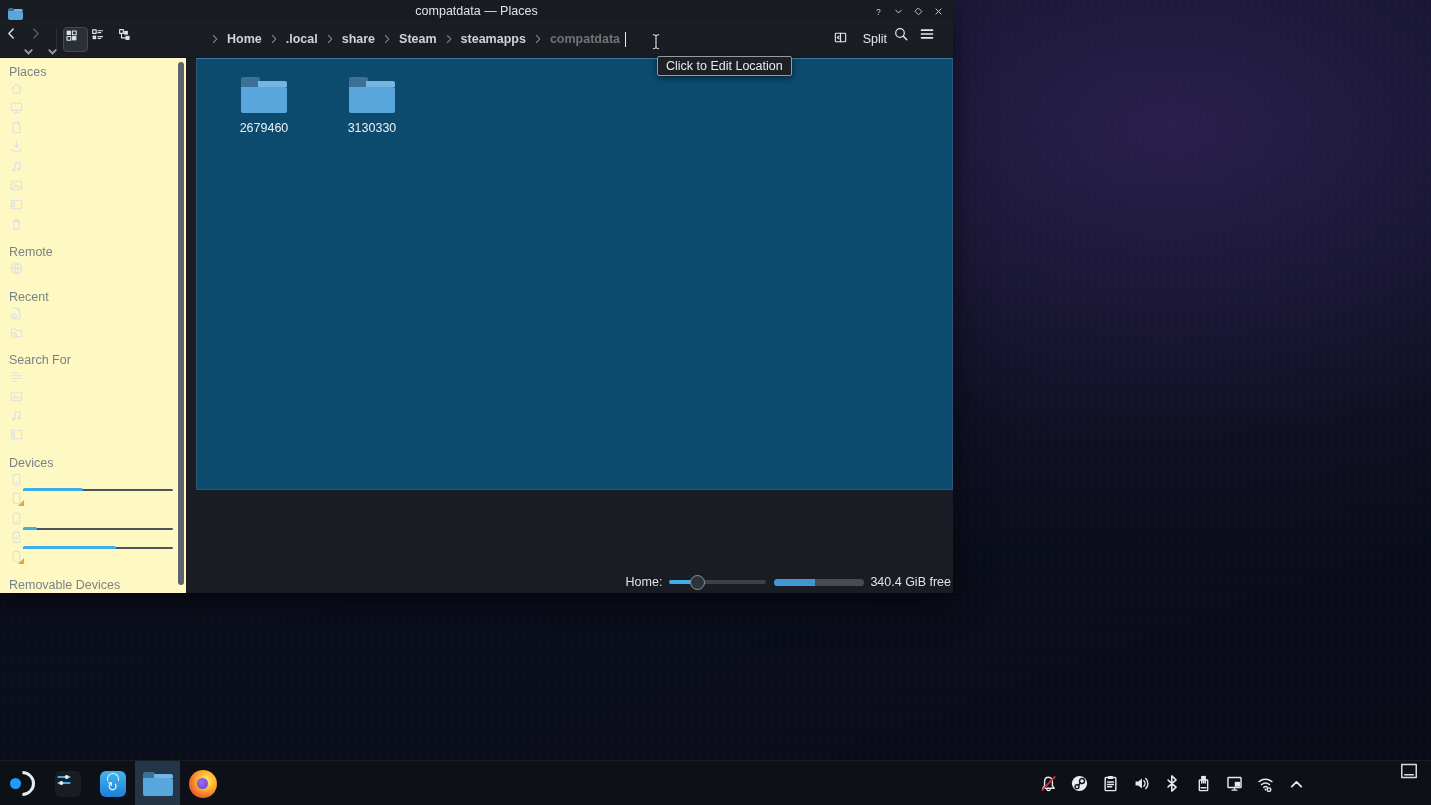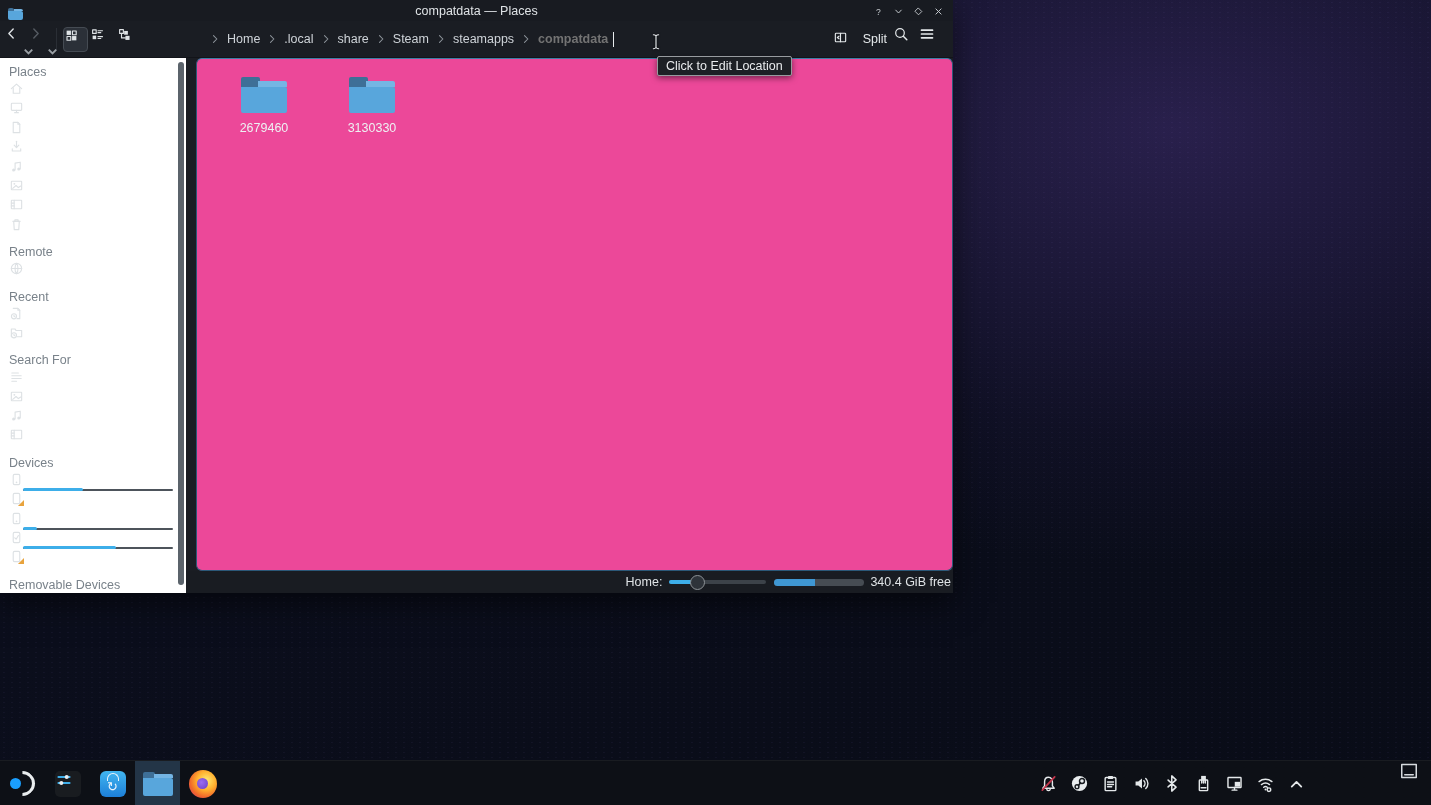--- a/index.html
+++ b/index.html
@@ -34,47 +34,47 @@
   .tbtn { position:relative; width:24px; height:26px; display:flex; align-items:center; justify-content:center; color:#dfe3e6; }
   .tbtn svg { width:15px; height:15px; }
   .tbtn .mini-caret { position:absolute; right:0; bottom:1px; width:7px; height:7px; color:#9aa0a5; }
   .tbtn.disabled { color:#565c63; }
   .tsep { width:1px; height:22px; background:#2a2e35; margin:0 6px 0 4px; }
   .viewbtn { width:25px; height:25px; border-radius:4px; display:flex; align-items:center; justify-content:center; color:#dfe3e6; margin-right:2px; }
   .viewbtn svg { width:15px; height:15px; }
   .viewbtn.selected { background:#2b3038; border:1px solid #454b53; }
 
   .crumbs { display:flex; align-items:center; margin-left:62px; font-size:12.5px; color:#ced3d8; white-space:nowrap; }
-  .crumb { padding:2px 3px; }
+  .crumb { padding:2px 3px;font-weight:bold; }
   .crumb.current { color:#737373; font-weight:bold; }
   .crumb-sep { width:12px; height:12px; color:#8d949b; margin:0 3px; }
   .crumb-sep svg { width:12px; height:12px; display:block; }
   .text-caret { width:1px; height:15px; background:#e8ecee; margin-left:2px; }
 
   .toolbar-right { margin-left:auto; display:flex; align-items:center; margin-right:8px; }
   .split-btn { display:flex; align-items:center; gap:15px; font-size:12.5px; color:#e4e8ea; padding:0 6px; }
   .split-btn svg { width:15px; height:15px; }
   .icon-btn { width:26px; height:26px; display:flex; align-items:center; justify-content:center; color:#e4e8ea; }
   .icon-btn svg { width:16px; height:16px; }
 
   
   .sidebar { position:absolute; left:0; top:58px; width:186px; bottom:0;
-    background:#ffffff; padding:5px 0 0 9px; overflow:hidden; }
+    background:#fef9c3; padding:5px 0 0 9px; overflow:hidden; }
   .side-header { height:18px; line-height:18px; font-size:12.5px; color:#79828a; margin-top:7px; }
   .side-header:first-child { margin-top:0; }
   .side-item { position:relative; height:19.4px; display:flex; align-items:center; gap:8px; font-size:13px; color:#e2e6e9; }
   .side-item .ic { width:15px; height:15px; flex:none; color:#dde1e4; }
   .side-item .ic svg { width:15px; height:15px; display:block; }
   .usage { position:absolute; left:14px; bottom:0.5px; width:150px; height:2px; background:#4d545b; border-radius:1px; }
   .usage-fill { position:absolute; left:0; top:-0.5px; height:3px; background:#3daee9; border-radius:1.5px; }
   .side-scrollbar { position:absolute; left:178px; top:62px; width:6px; height:523px; border-radius:3px; background:#5b636b; }
 
   
-  .view { position:absolute; left:196px; top:58px; width:757px; height:513px;
-    background:#ec4899; border:1px solid #2b5878; border-top-color:#3e7ea6; border-radius:6px; }
+  .view { position:absolute; left:196px; top:58px; width:757px; height:432px;
+    background:#0c4a6e; border:1px solid #2b5878; border-top-color:#3e7ea6; border-radius:0; }
   .file-item { position:absolute; width:76px; display:flex; flex-direction:column; align-items:center; }
   .file-label { margin-top:8px; font-size:12.5px; color:#eef1f3; }
 
   
   .folder { position:relative; }
   .folder .f-tab  { position:absolute; left:0; top:0; width:42%; height:29%; background:#3e6f97; border-radius:2px 2px 0 0; }
   .folder .f-back { position:absolute; left:38%; top:11%; right:0; height:18%; background:#74b5e4; border-radius:0 2px 0 0; }
   .folder .f-body { position:absolute; left:0; right:0; top:28%; bottom:0; background:#58a6dc; border-radius:0 2px 2px 2px; }
   .folder.f46 { width:46px; height:36px; }
   .folder.f30 { width:30px; height:24px; }

